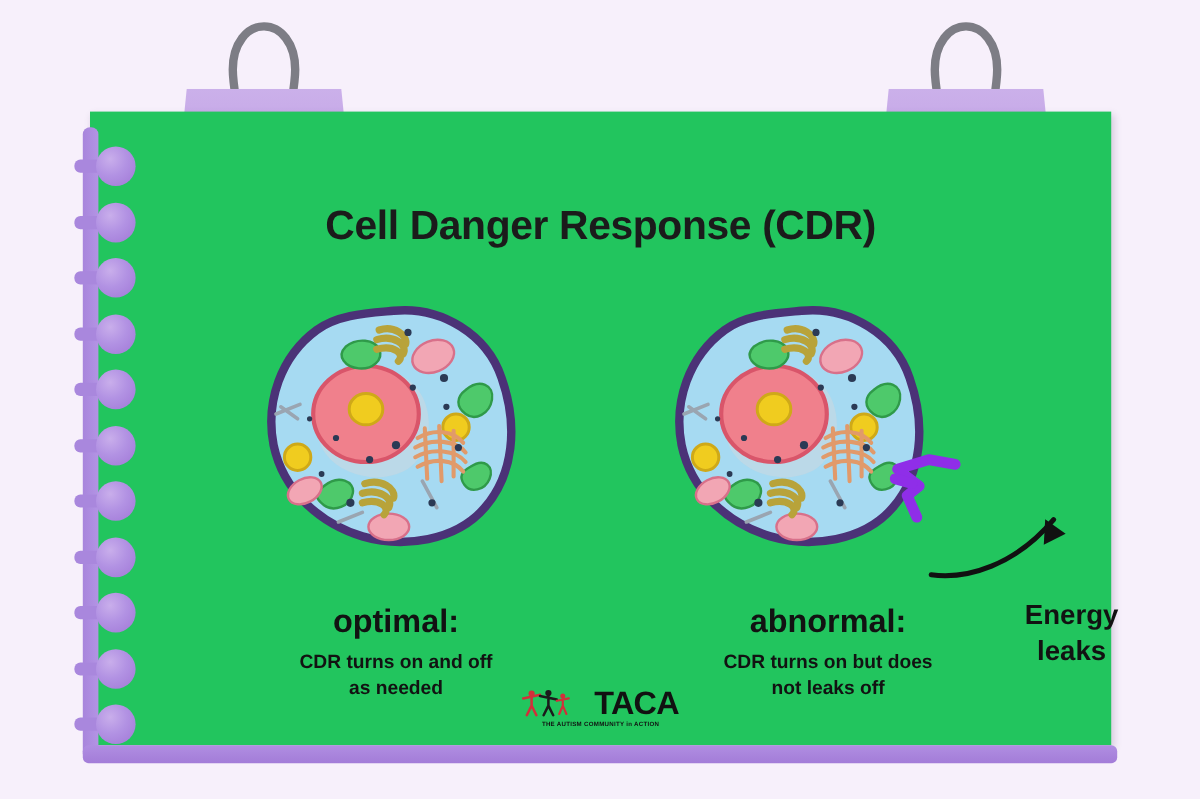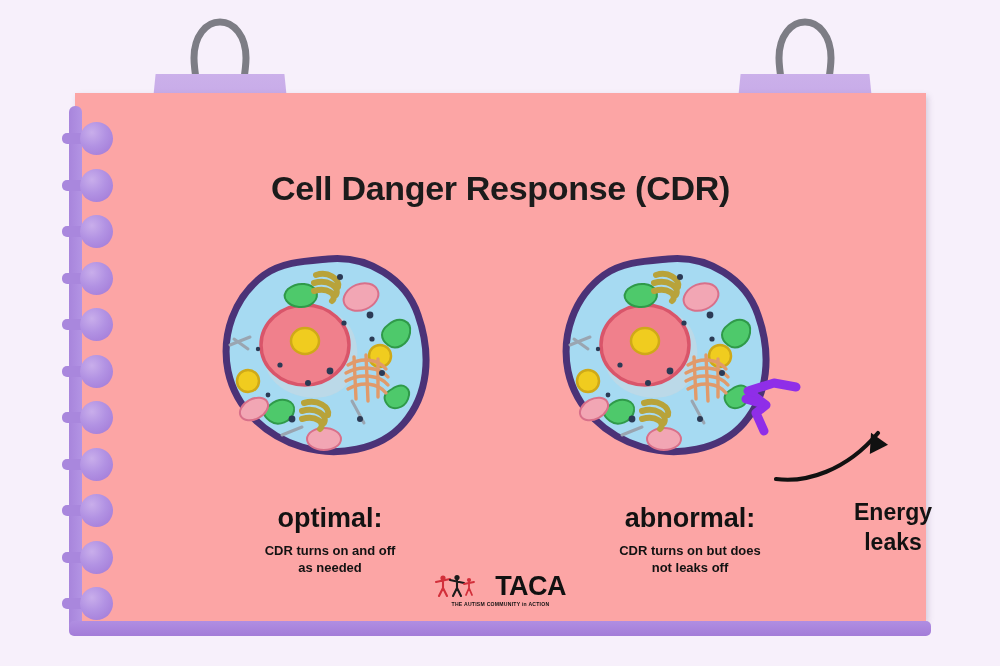--- a/index.html
+++ b/index.html
@@ -39,39 +39,39 @@
     background:#a987dd;border-radius:5px;
   }
   .ring .dot{
     position:absolute;left:18px;top:0;width:33px;height:33px;border-radius:50%;
     background:radial-gradient(circle at 36% 32%,#c9aeeb 0%,#b292e3 45%,#a077d6 100%);
   }
 
   
   .card{
     position:absolute;left:75px;top:93px;width:851px;height:528px;
-    background:#fca5a5;
+    background:#22c55e;
     box-shadow:2px 3px 6px rgba(90,70,110,.22);
   }
 
   .title{
     position:absolute;left:0;top:76px;width:100%;text-align:center;
     font-size:34px;font-weight:bold;color:#1b1b1b;letter-spacing:-.3px;
   }
 
   .panel{position:absolute;top:160px;width:340px;}
   .panel.left{left:85px;}
   .panel.right{left:445px;}
 
   .cell-wrap{position:relative;width:340px;height:210px;}
   .cell-svg{position:absolute;left:50%;transform:translateX(-50%);top:0;}
 
   .cap{text-align:center;margin-top:40px;}
   .cap .head{font-size:27px;font-weight:bold;color:#121212;margin-top:34px;}
-  .cap .sub{font-size:13px;font-weight:bold;color:#121212;line-height:1.34;margin-top:8px;}
+  .cap .sub{font-size:16px;font-weight:bold;color:#121212;line-height:1.34;margin-top:8px;}
 
   .leak-label{
     position:absolute;left:748px;top:405px;width:140px;text-align:center;
     font-size:23px;font-weight:bold;color:#121212;line-height:1.3;
   }
 
   
   .logo{position:absolute;left:0;bottom:14px;width:100%;display:flex;
         justify-content:center;align-items:flex-end;}
   .logo-inner{display:flex;align-items:flex-start;gap:20px;}

